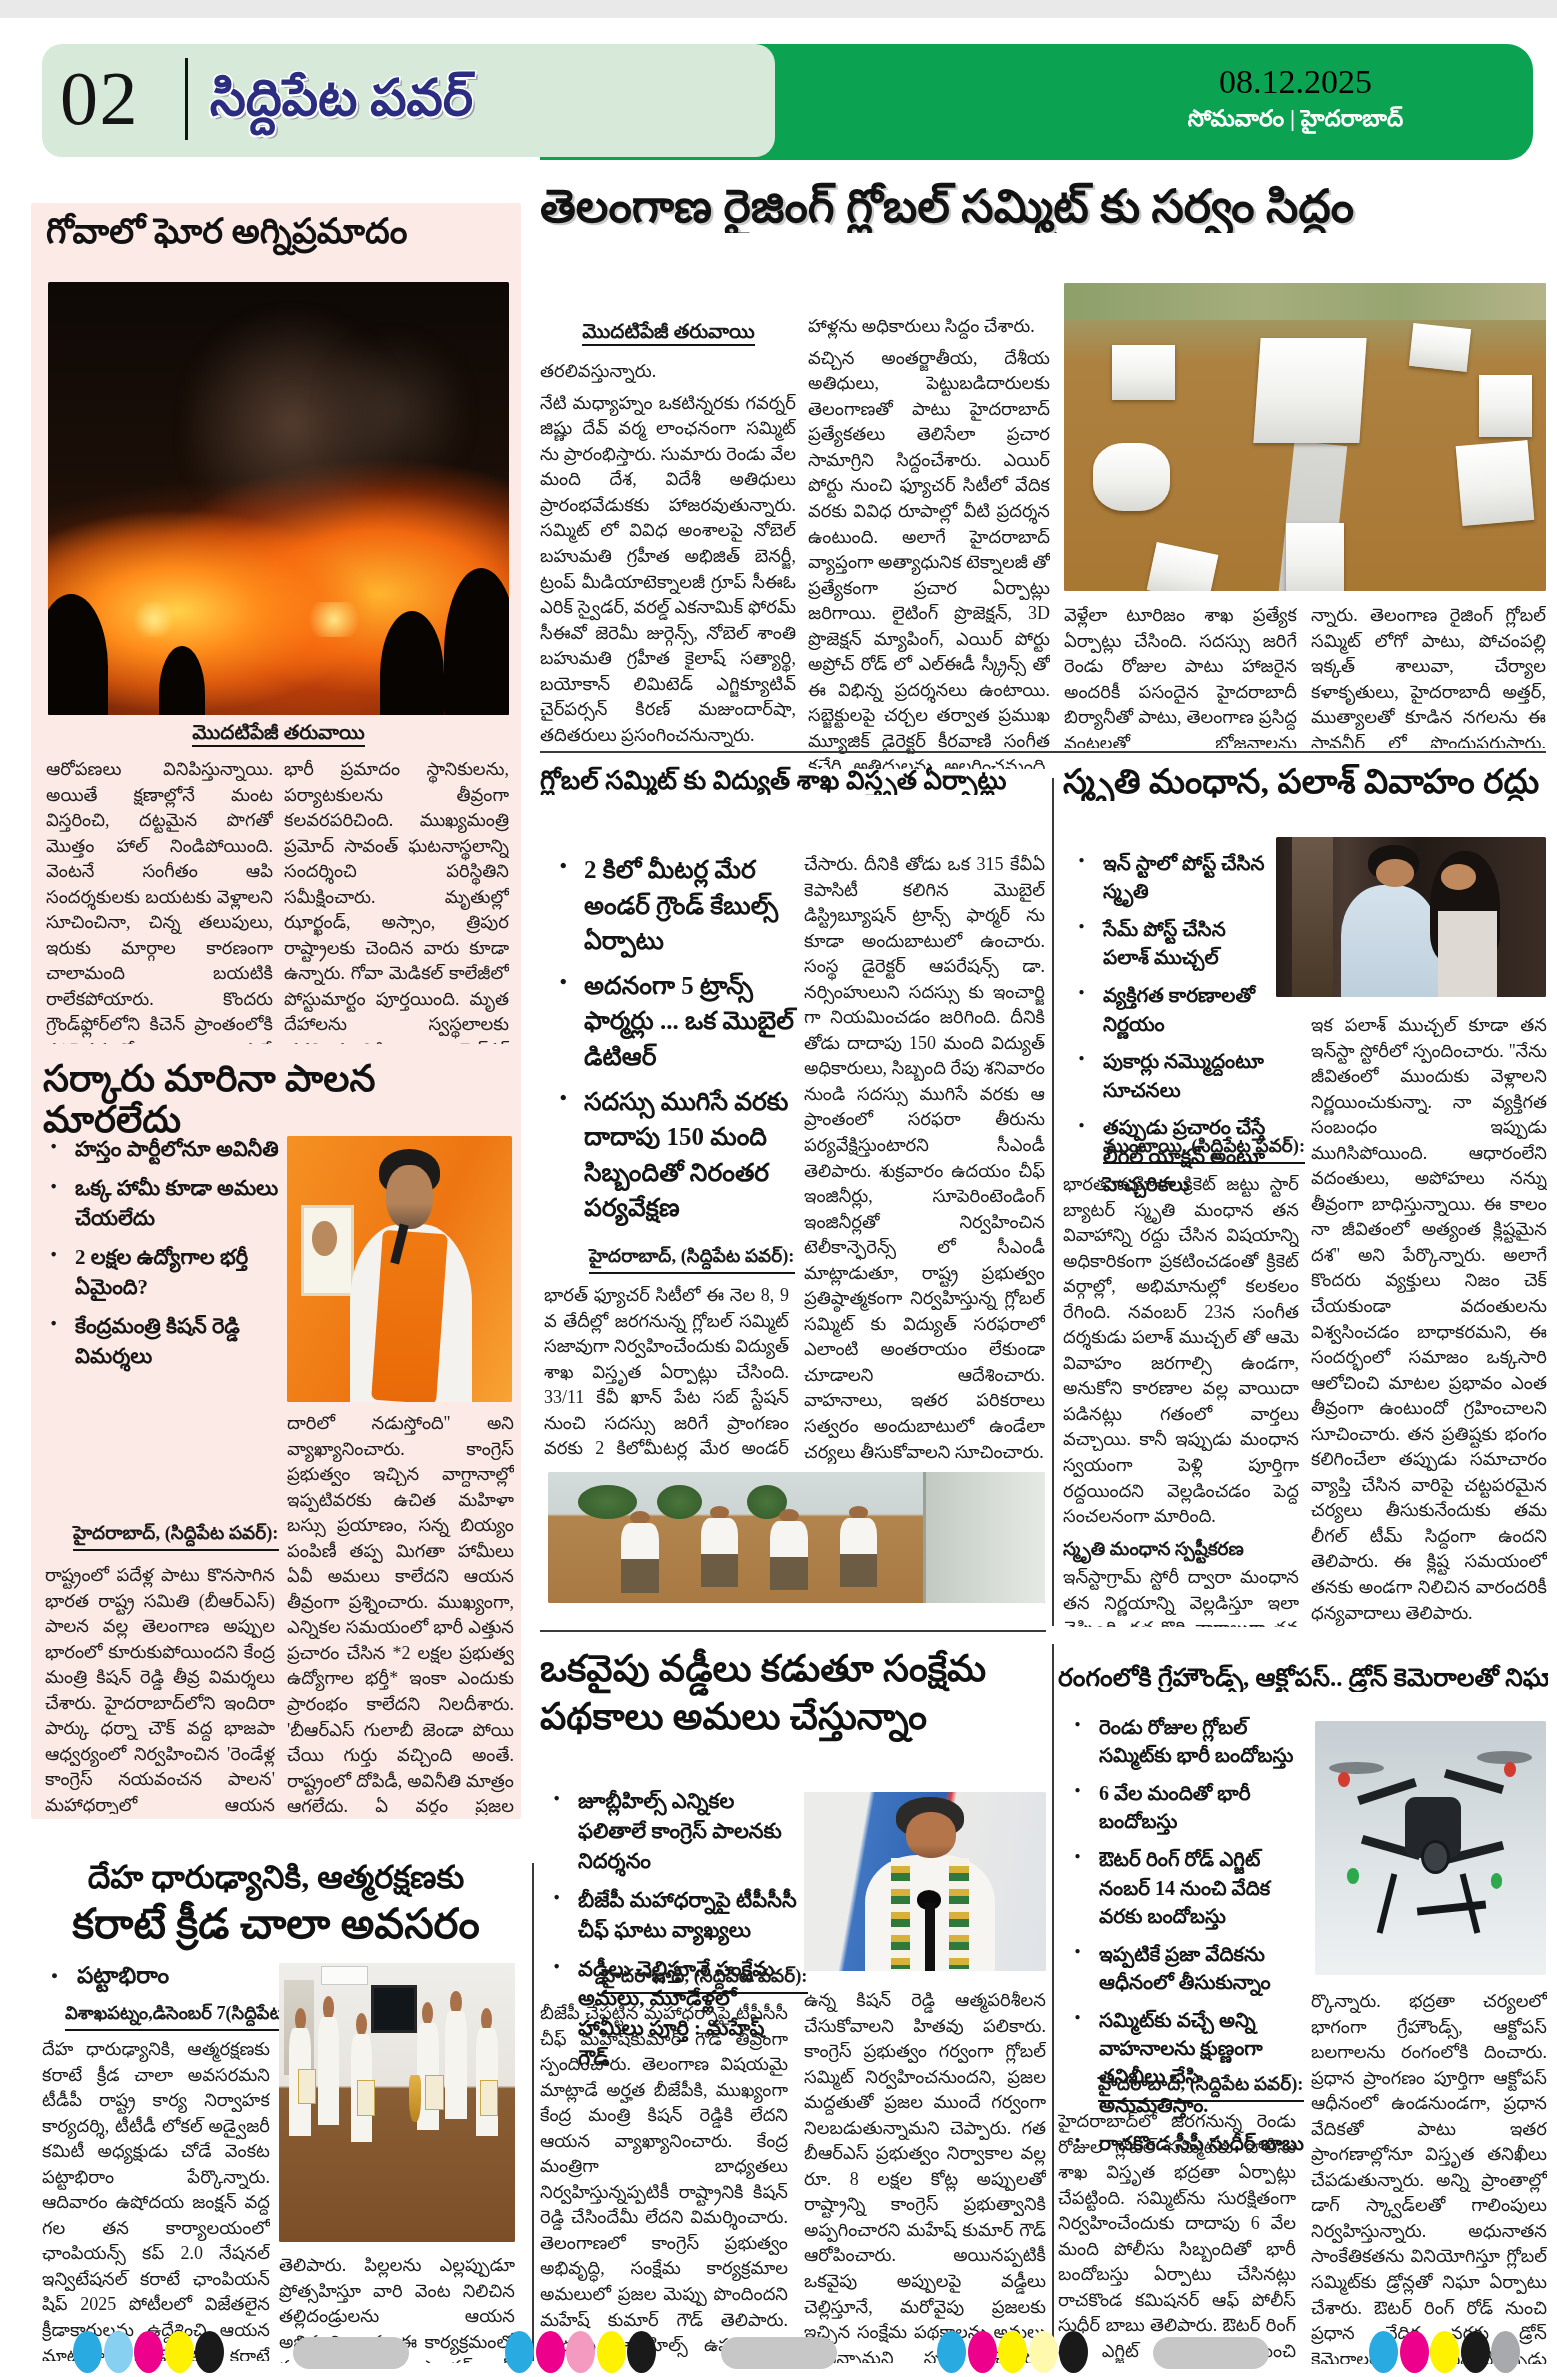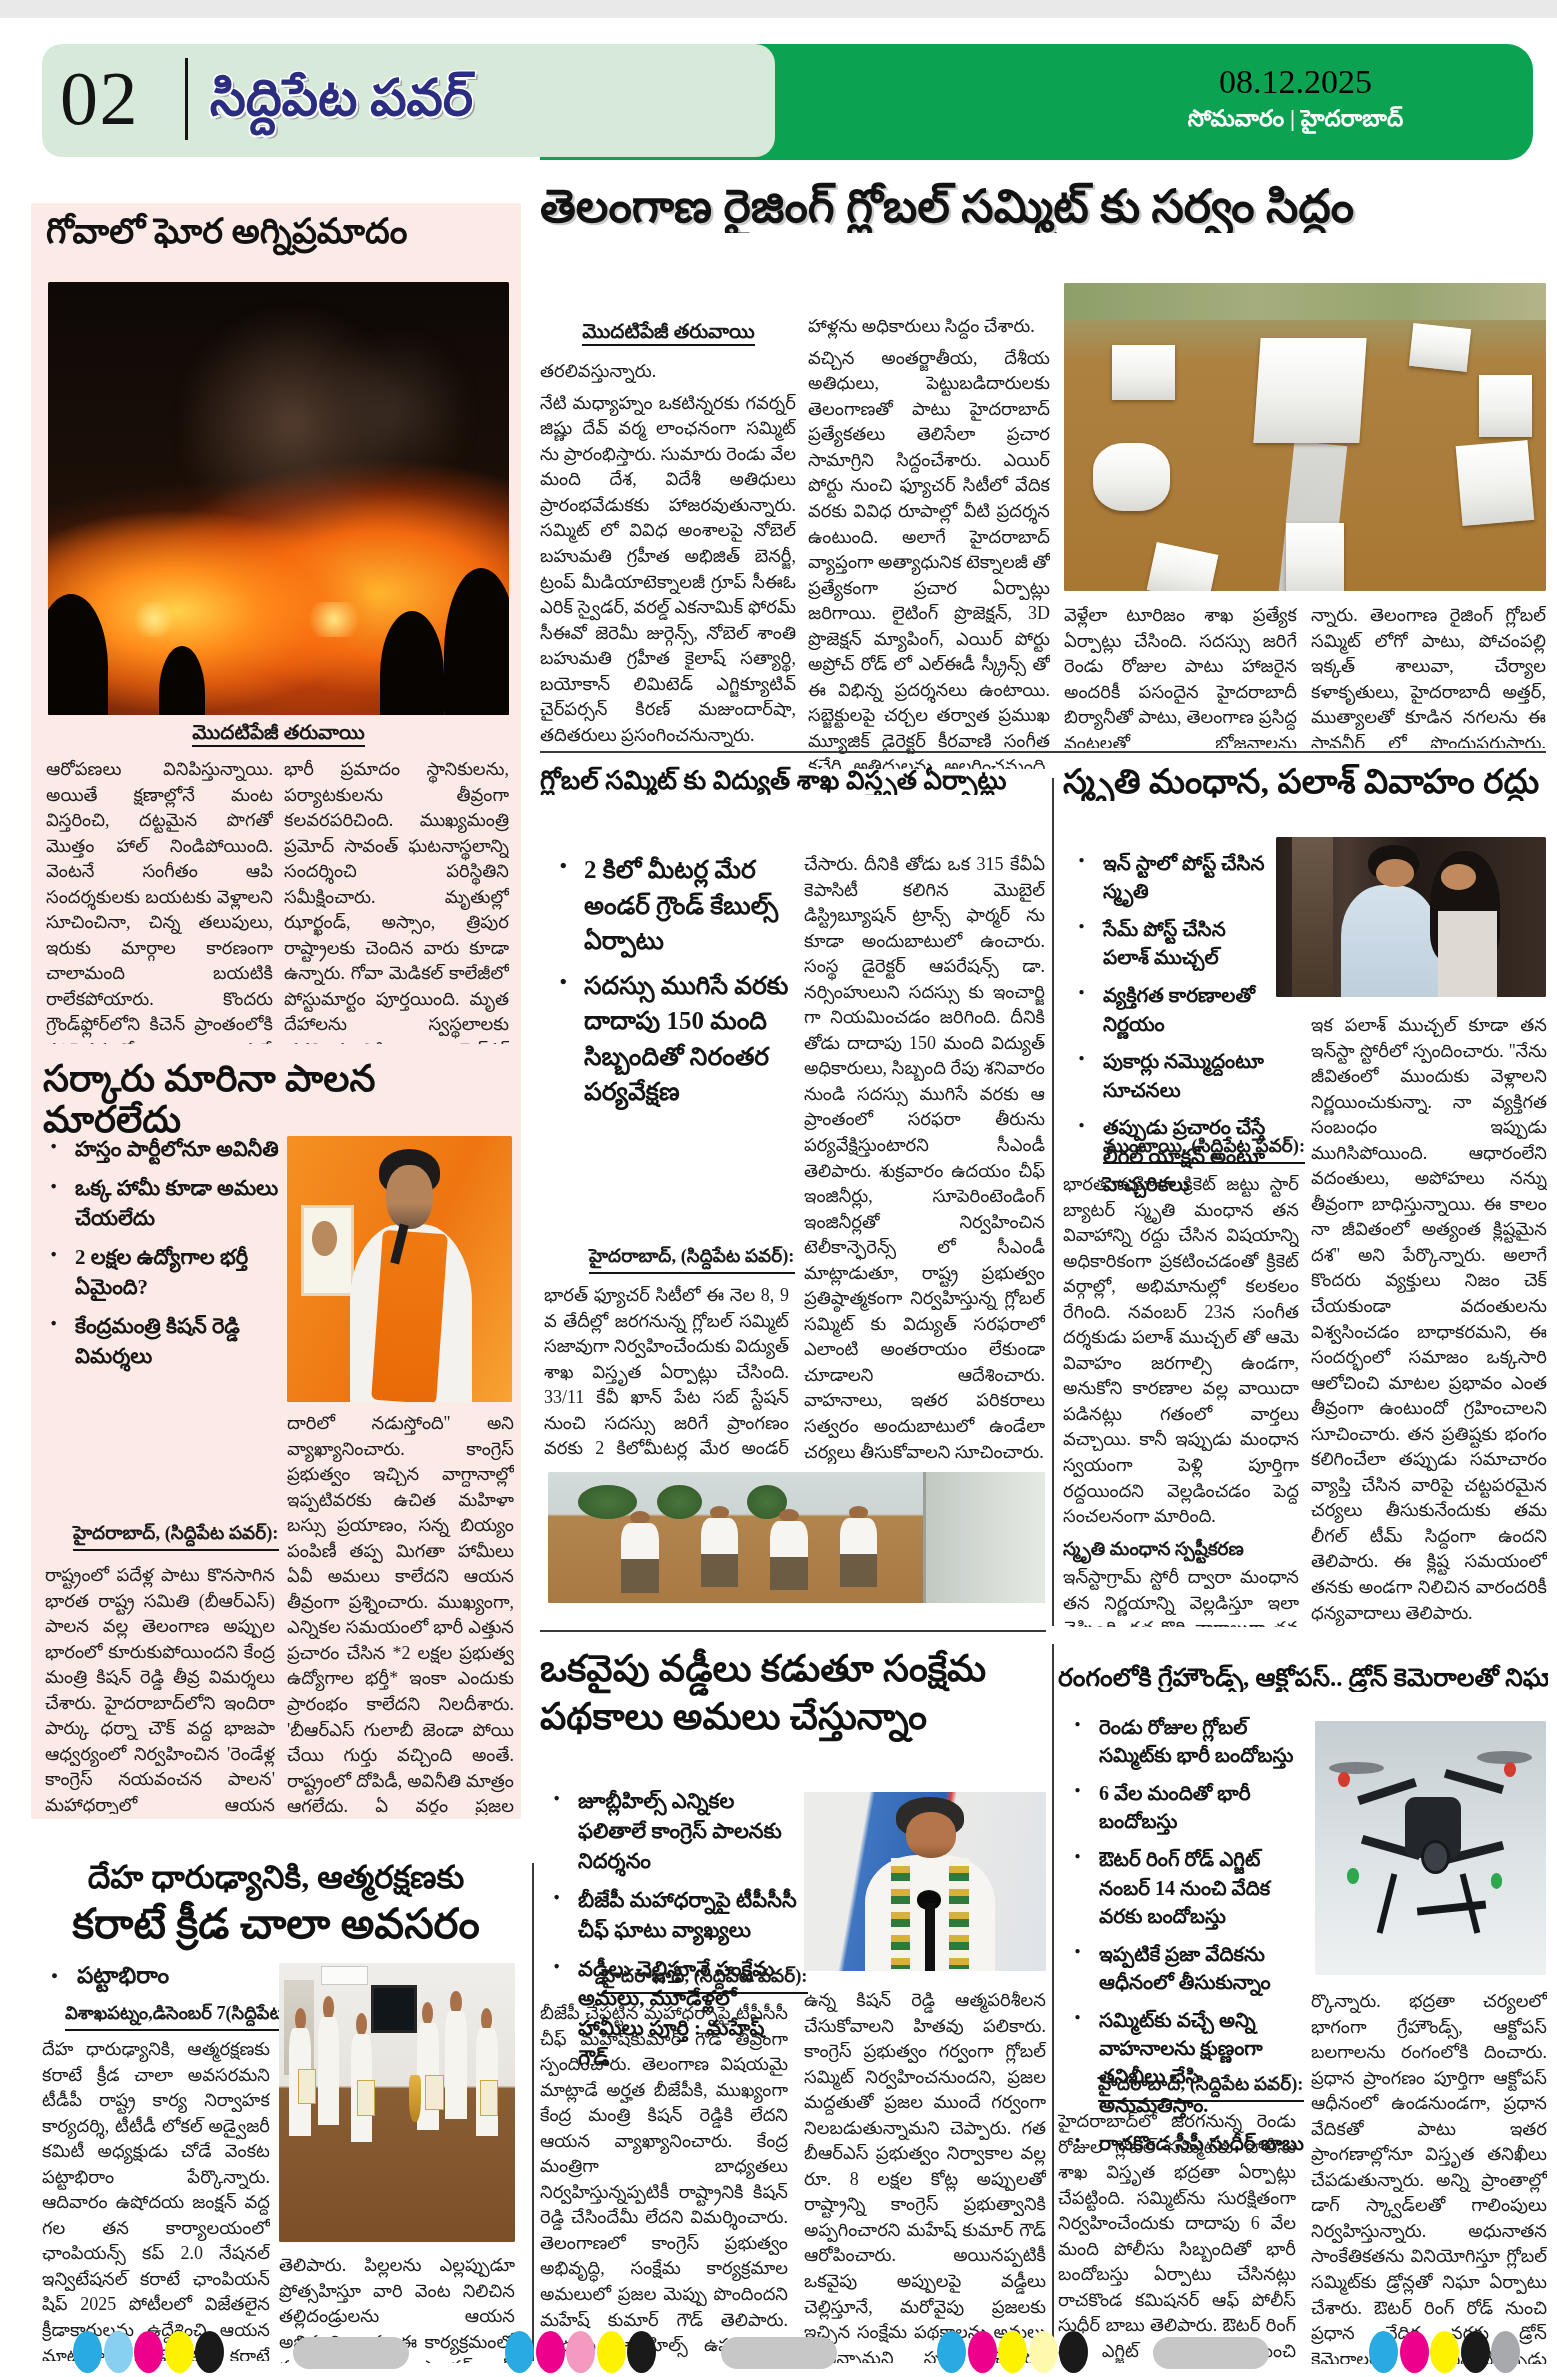--- a/index.html
+++ b/index.html
@@ -228,20 +228,21 @@
     <div class="col" style="left:1311px;top:585px;width:235px;height:145px;">
       <p>న్నారు. తెలంగాణ రైజింగ్ గ్లోబల్ సమ్మిట్ లోగో పాటు, పోచంపల్లి ఇక్కత్ శాలువా, చేర్యాల కళాకృతులు, హైదరాబాదీ అత్తర్, ముత్యాలతో కూడిన నగలను ఈ సావనీర్ లో పొందుపరుస్తారు. అలాగే తెలంగాణకే ప్రత్యేకమైన వంటలైన ఇప్ప పువ్వు లడ్డు, సకినాలు, చెక్కలు, బాదం కీ జాలి, నువ్వుల ఉండలు, మక్క పేలాలతో కూడిన మరో ప్రత్యేక బాస్కెట్ ను కూడా అతిధులకు అందించనున్నారు.</p>
     </div>
     <div class="hline" style="left:540px;top:733px;width:1006px;"></div>
   </div>
 
   <div>
     <div class="abs headline nowrap" style="left:540px;top:748px;width:506px;font-size:26px;">గ్లోబల్ సమ్మిట్ కు విద్యుత్ శాఖ విస్తృత ఏర్పాట్లు</div>
     <ul class="bul" style="left:558px;top:834px;width:241px;font-size:25px;">
       <li>2 కిలో మీటర్ల మేర అండర్ గ్రౌండ్ కేబుల్స్ ఏర్పాటు</li>
+      <li>అదనంగా 5 ట్రాన్స్ ఫార్మర్లు ... ఒక మొబైల్ డిటిఆర్</li>
       <li>సదస్సు ముగిసే వరకు దాదాపు 150 మంది సిబ్బందితో నిరంతర పర్యవేక్షణ</li>
     </ul>
     <div class="abs dateline" style="left:589px;top:1228px;">హైదరాబాద్, (సిద్దిపేట పవర్):</div>
     <div class="col" style="left:544px;top:1265px;width:245px;height:182px;">
       <p>భారత్ ఫ్యూచర్ సిటీలో ఈ నెల 8, 9 వ తేదీల్లో జరగనున్న గ్లోబల్ సమ్మిట్ సజావుగా నిర్వహించేందుకు విద్యుత్ శాఖ విస్తృత ఏర్పాట్లు చేసింది. 33/11 కేవీ ఖాన్ పేట సబ్ స్టేషన్ నుంచి సదస్సు జరిగే ప్రాంగణం వరకు 2 కిలోమీటర్ల మేర అండర్ గ్రౌండ్ కేబుల్స్ ఏర్పాటు చేశారు. ఇక 100 కేవీఏ, రెండు 160కేవీఏ, రెండు 315 కేవీఏ కెపాసిటీలు కలిగిన డిస్ట్రిబ్యూషన్ ట్రాన్స్ ఫార్మర్లను ప్రాంగణం లోని వేర్వేరు ప్రాంతాల్లో ఏర్పటు</p>
     </div>
     <div class="col" style="left:804px;top:834px;width:241px;height:612px;">
       <p>చేసారు. దీనికి తోడు ఒక 315 కేవీఏ కెపాసిటీ కలిగిన మొబైల్ డిస్ట్రిబ్యూషన్ ట్రాన్స్ ఫార్మర్ ను కూడా అందుబాటులో ఉంచారు. సంస్థ డైరెక్టర్ ఆపరేషన్స్ డా. నర్సింహులుని సదస్సు కు ఇంచార్జి గా నియమించడం జరిగింది. దీనికి తోడు దాదాపు 150 మంది విద్యుత్ అధికారులు, సిబ్బంది రేపు శనివారం నుండి సదస్సు ముగిసే వరకు ఆ ప్రాంతంలో సరఫరా తీరును పర్యవేక్షిస్తుంటారని సీఎండీ తెలిపారు. శుక్రవారం ఉదయం చీఫ్ ఇంజినీర్లు, సూపెరింటెండింగ్ ఇంజినీర్లతో నిర్వహించిన టెలీకాన్ఫెరెన్స్ లో సీఎండీ మాట్లాడుతూ, రాష్ట్ర ప్రభుత్వం ప్రతిష్ఠాత్మకంగా నిర్వహిస్తున్న గ్లోబల్ సమ్మిట్ కు విద్యుత్ సరఫరాలో ఎలాంటి అంతరాయం లేకుండా చూడాలని ఆదేశించారు. వాహనాలు, ఇతర పరికరాలు సత్వరం అందుబాటులో ఉండేలా చర్యలు తీసుకోవాలని సూచించారు.</p>
     </div>
     <div class="photo officials" style="left:548px;top:1454px;width:497px;height:131px;">

